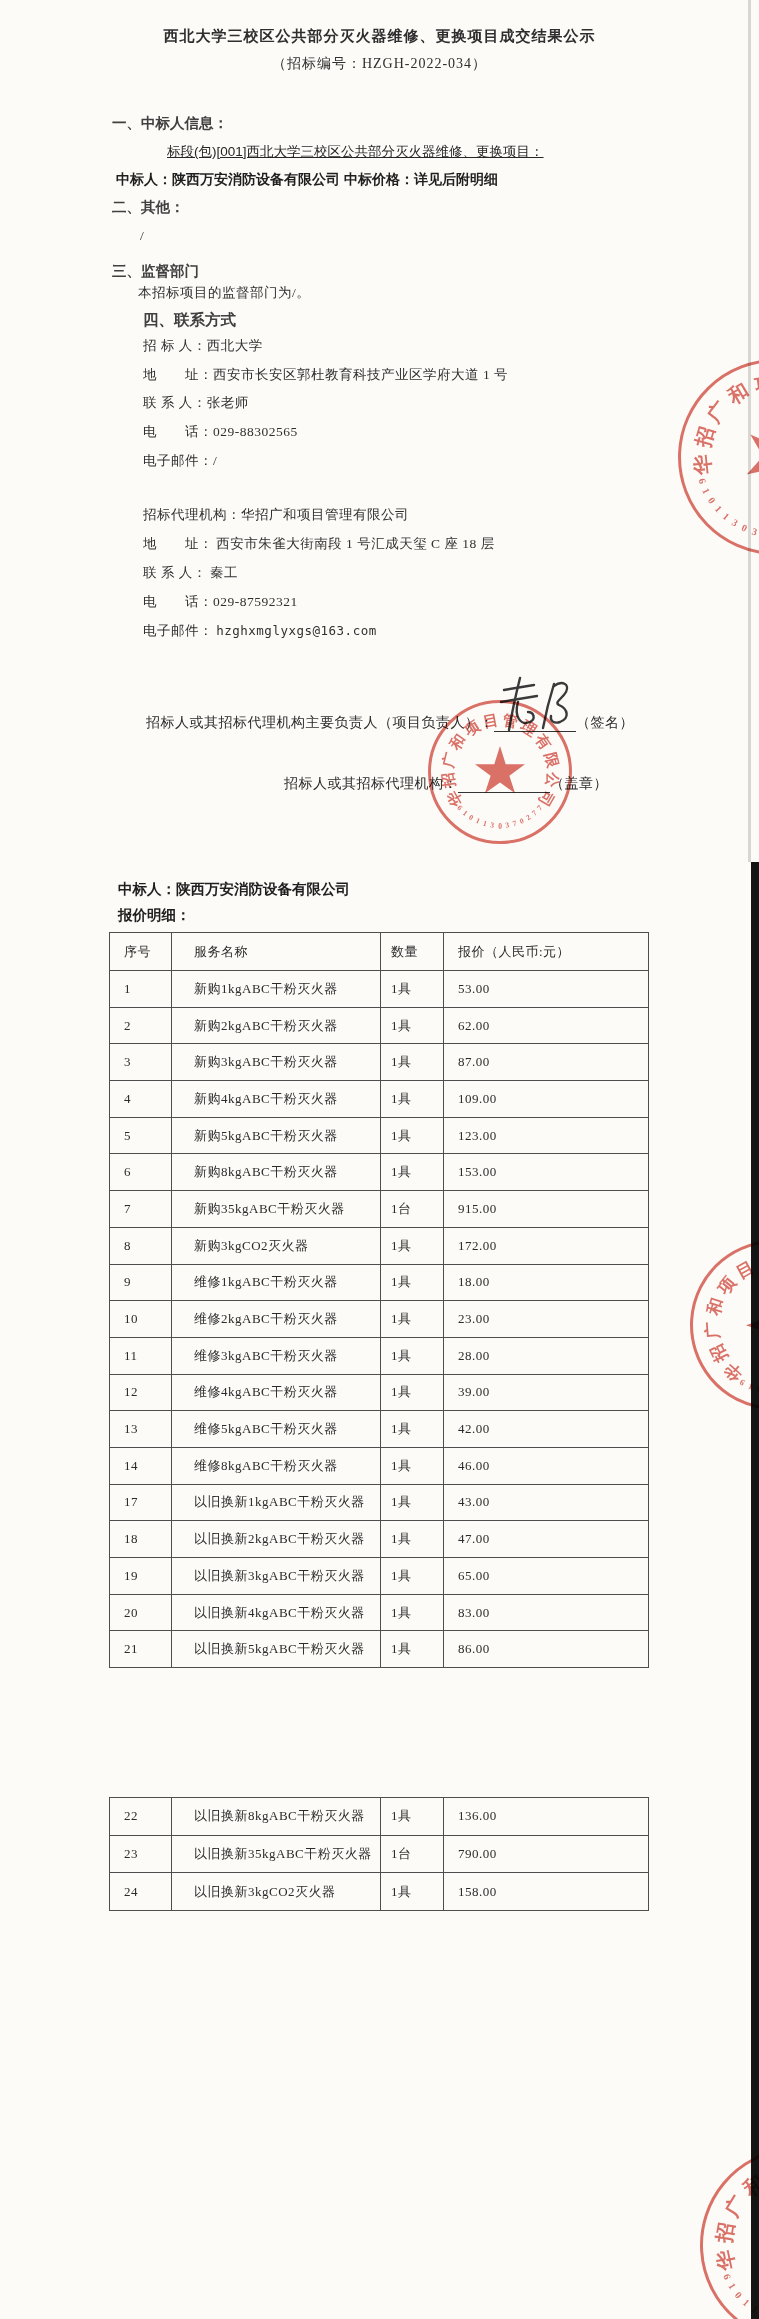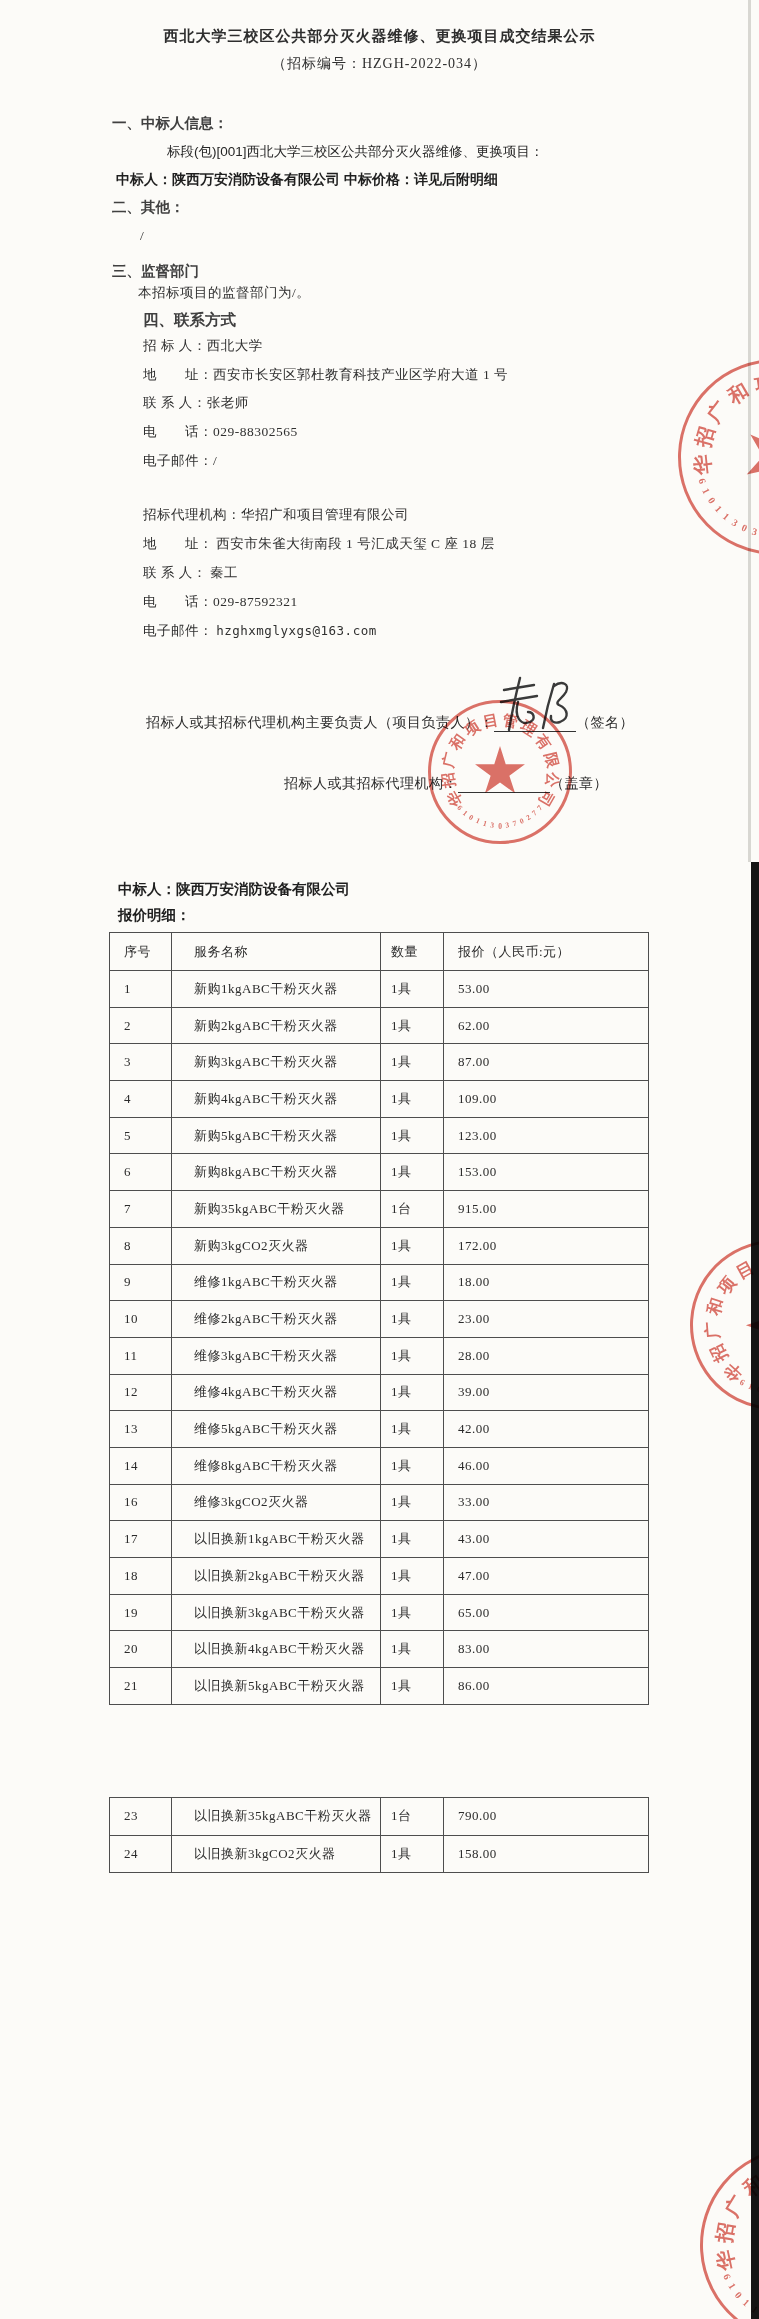--- a/index.html
+++ b/index.html
@@ -6,21 +6,21 @@
   .page{
     position:relative;width:759px;height:2319px;margin:0 auto;
     background:#fcfbf8;overflow:hidden;
     font-family:"Liberation Serif","DejaVu Serif",serif;
     color:#2e2e2e;
   }
   .abs{position:absolute;}
   .title{width:100%;text-align:center;font-size:15px;font-weight:600;letter-spacing:1px;}
   .subtitle{width:100%;text-align:center;font-size:14px;letter-spacing:1px;}
   .heading{font-family:"Liberation Sans","DejaVu Sans",sans-serif;font-weight:bold;font-size:14.5px;color:#404040;}
-  .hei{font-family:"Liberation Sans","DejaVu Sans",sans-serif;font-size:13.5px;color:#262626;}
+  .hei{font-family:"Liberation Sans","DejaVu Sans",sans-serif;font-size:13.5px;color:#262626;text-decoration:underline;}
   .hei-b{font-family:"Liberation Sans","DejaVu Sans",sans-serif;font-weight:bold;font-size:14px;color:#1f1f1f;}
   .body-line{font-size:13.5px;letter-spacing:.5px;color:#303030;}
   .sign-line{font-size:14px;letter-spacing:.5px;color:#2c2c2c;white-space:nowrap;}
   .uline{display:inline-block;border-bottom:1.5px solid #333;height:14px;vertical-align:bottom;}
 
   
   table.quote{border-collapse:collapse;table-layout:fixed;width:539px;
     font-size:13px;color:#2b2b2b;letter-spacing:.5px;border-radius:18px;}
   table.quote th,table.quote td{border:1px solid #4e4e4e;text-align:left;
     vertical-align:middle;font-weight:normal;overflow:hidden;white-space:nowrap;}
@@ -286,26 +286,20 @@
           <td class="c2">1具</td>
           <td class="c3">42.00</td>
         </tr>
         <tr>
           <td class="c0">14</td>
           <td class="c1">维修8kgABC干粉灭火器</td>
           <td class="c2">1具</td>
           <td class="c3">46.00</td>
         </tr>
         <tr>
-          <td class="c0">16</td>
-          <td class="c1">维修3kgCO2灭火器</td>
-          <td class="c2">1具</td>
-          <td class="c3">33.00</td>
-        </tr>
-        <tr>
           <td class="c0">17</td>
           <td class="c1">以旧换新1kgABC干粉灭火器</td>
           <td class="c2">1具</td>
           <td class="c3">43.00</td>
         </tr>
         <tr>
           <td class="c0">18</td>
           <td class="c1">以旧换新2kgABC干粉灭火器</td>
           <td class="c2">1具</td>
           <td class="c3">47.00</td>
@@ -333,20 +327,26 @@
 
   <table class="quote abs" id="table2" style="left:109px;top:1797px;">
     <colgroup>
         <col class="w0">
         <col class="w1">
         <col class="w2">
         <col class="w3">
       </colgroup>
     <tbody>
         <tr>
+          <td class="c0">22</td>
+          <td class="c1">以旧换新8kgABC干粉灭火器</td>
+          <td class="c2">1具</td>
+          <td class="c3">136.00</td>
+        </tr>
+        <tr>
           <td class="c0">23</td>
           <td class="c1">以旧换新35kgABC干粉灭火器</td>
           <td class="c2">1台</td>
           <td class="c3">790.00</td>
         </tr>
         <tr>
           <td class="c0">24</td>
           <td class="c1">以旧换新3kgCO2灭火器</td>
           <td class="c2">1具</td>
           <td class="c3">158.00</td>

